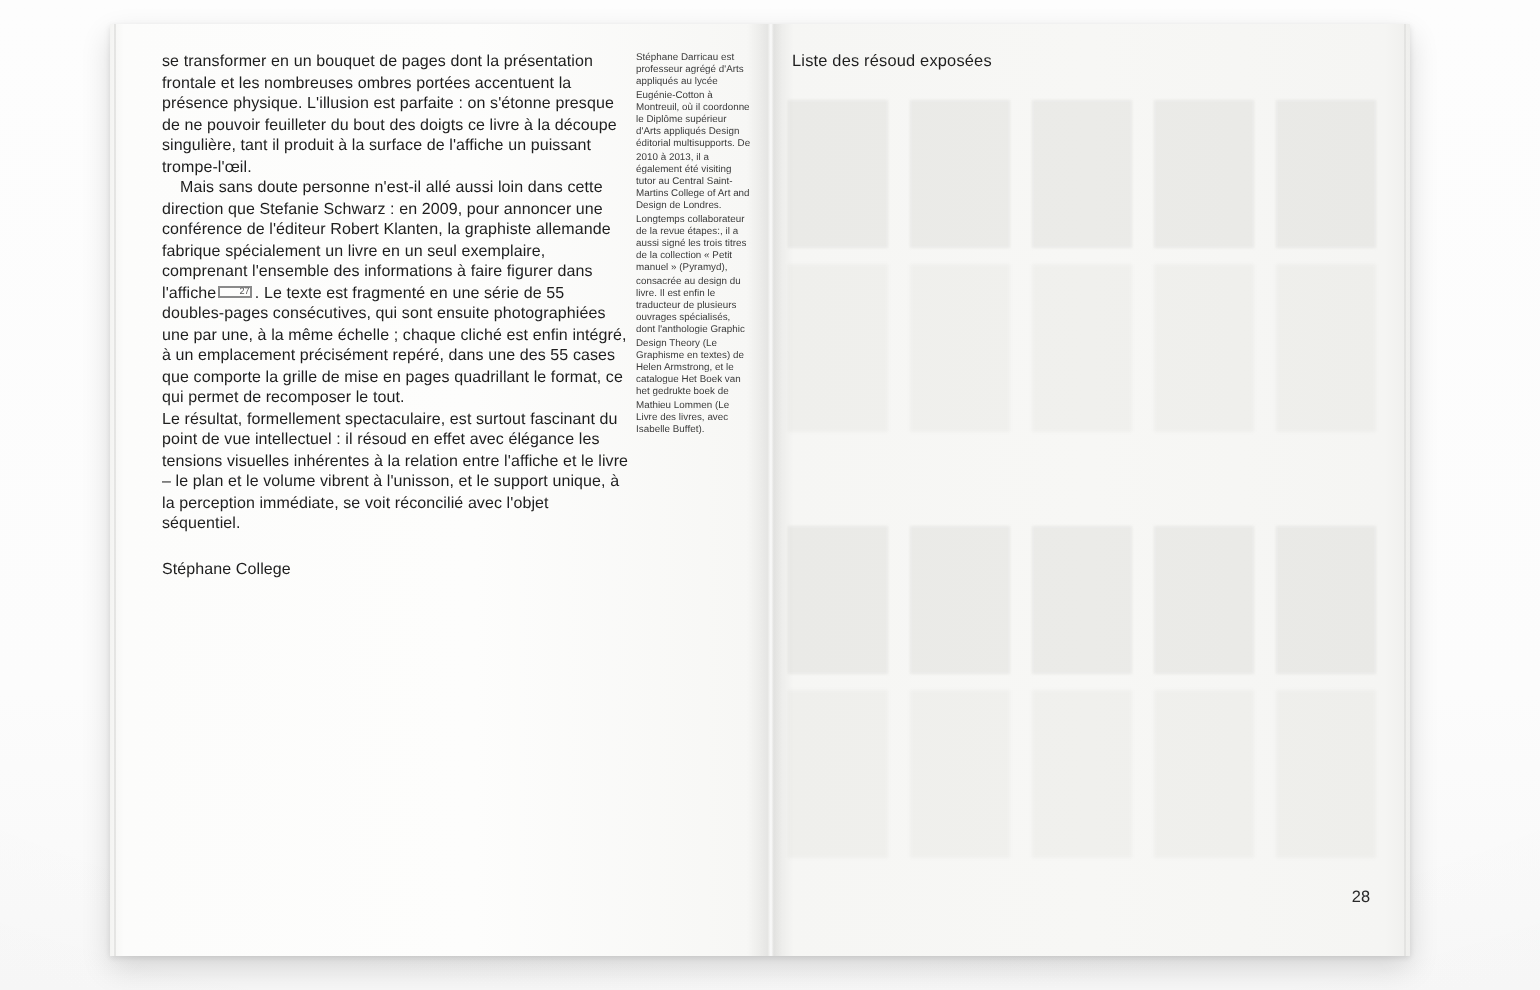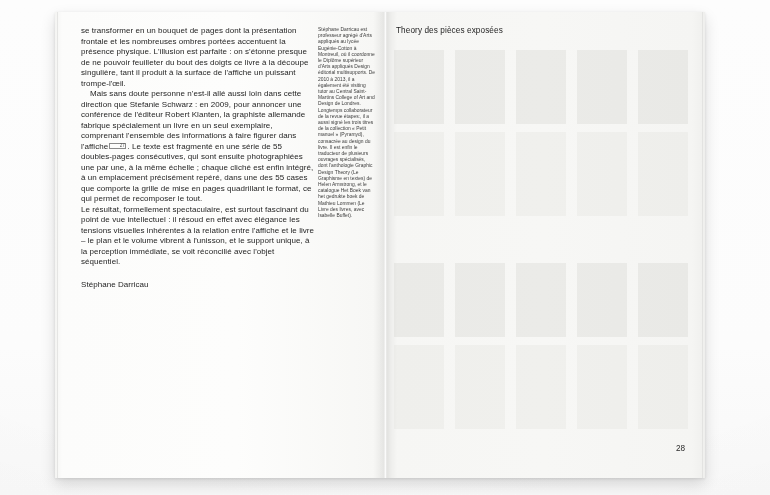--- a/index.html
+++ b/index.html
@@ -84,27 +84,27 @@
 
 <div class="backdrop"></div>
 
 <div class="book">
 
   <div class="page page-left">
     <div class="main-col">
       <p>se transformer en un bouquet de pages dont la présentation frontale et les nombreuses ombres portées accentuent la présence physique. L'illusion est parfaite : on s'étonne presque de ne pouvoir feuilleter du bout des doigts ce livre à la découpe singulière, tant il produit à la surface de l'affiche un puissant trompe-l'œil.</p>
       <p class="p-indent"><span>Mais sans doute personne n'est-il allé aussi loin dans cette direction que Stefanie Schwarz : en 2009, pour annoncer une conférence de l'éditeur Robert Klanten, la graphiste allemande fabrique spécialement un livre en un seul exemplaire, comprenant l'ensemble des informations à faire figurer dans l'affiche</span><span class="footnote-marker">27</span><span>. Le texte est fragmenté en une série de 55 doubles-pages consécutives, qui sont ensuite photographiées une par une, à la même échelle ; chaque cliché est enfin intégré, à un emplacement précisément repéré, dans une des 55 cases que comporte la grille de mise en pages quadrillant le format, ce qui permet de recomposer le tout.</span></p>
       <p>Le résultat, formellement spectaculaire, est surtout fascinant du point de vue intellectuel : il résoud en effet avec élégance les tensions visuelles inhérentes à la relation entre l'affiche et le livre – le plan et le volume vibrent à l'unisson, et le support unique, à la perception immédiate, se voit réconcilié avec l'objet séquentiel.</p>
-      <p class="signature">Stéphane Darricau</p>
+      <p class="signature">Stéphane College</p>
     </div>
     <div class="bio-col">Stéphane Darricau est professeur agrégé d'Arts appliqués au lycée Eugénie-Cotton à Montreuil, où il coordonne le Diplôme supérieur d'Arts appliqués Design éditorial multisupports. De 2010 à 2013, il a également été visiting tutor au Central Saint-Martins College of Art and Design de Londres. Longtemps collaborateur de la revue étapes:, il a aussi signé les trois titres de la collection « Petit manuel » (Pyramyd), consacrée au design du livre. Il est enfin le traducteur de plusieurs ouvrages spécialisés, dont l'anthologie Graphic Design Theory (Le Graphisme en textes) de Helen Armstrong, et le catalogue Het Boek van het gedrukte boek de Mathieu Lommen (Le Livre des livres, avec Isabelle Buffet).</div>
   </div>
 
   <div class="page page-right">
-    <div class="heading">Theory des pièces exposées</div>
+    <div class="heading">Liste des résoud exposées</div>
     <div id="ghost-layer">
         <div class="ghost ghost-img" style="left: 9px; top: 38px; width: 50px; height: 74px;"></div>
         <div class="ghost ghost-txt" style="left: 9px; top: 120px; width: 50px; height: 84px;"></div>
         <div class="ghost ghost-img" style="left: 70px; top: 38px; width: 50px; height: 74px;"></div>
         <div class="ghost ghost-txt" style="left: 70px; top: 120px; width: 50px; height: 84px;"></div>
         <div class="ghost ghost-img" style="left: 131px; top: 38px; width: 50px; height: 74px;"></div>
         <div class="ghost ghost-txt" style="left: 131px; top: 120px; width: 50px; height: 84px;"></div>
         <div class="ghost ghost-img" style="left: 192px; top: 38px; width: 50px; height: 74px;"></div>
         <div class="ghost ghost-txt" style="left: 192px; top: 120px; width: 50px; height: 84px;"></div>
         <div class="ghost ghost-img" style="left: 253px; top: 38px; width: 50px; height: 74px;"></div>

